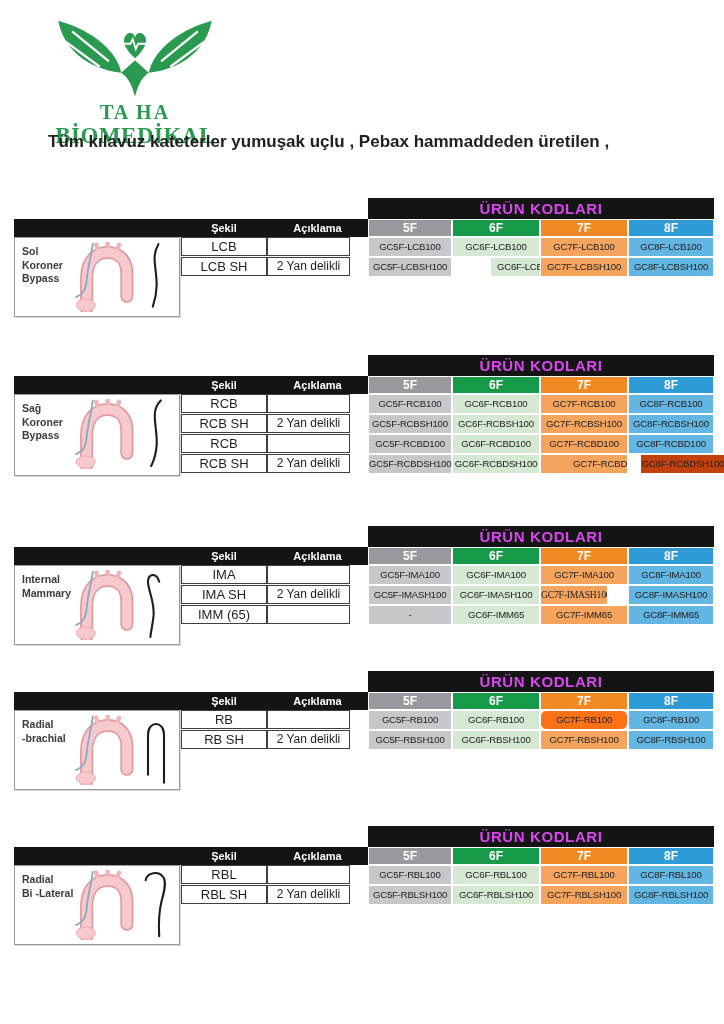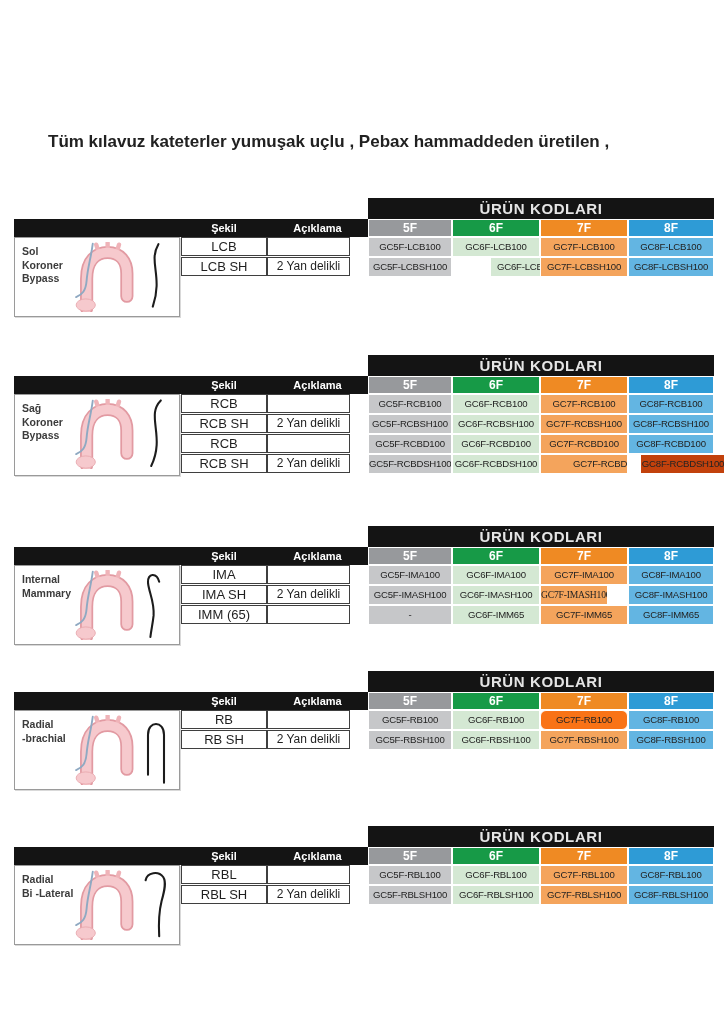--- a/index.html
+++ b/index.html
@@ -15,21 +15,21 @@
             letter-spacing:.5px;line-height:1.1;}
 
   
   .intro{position:absolute;left:38px;top:131px;font-size:17px;font-weight:bold;
          color:#212121;line-height:21px;white-space:nowrap;}
   .intro .l1{padding-left:10px;}
 
   
   .ptable{position:absolute;left:0;width:724px;height:150px;}
   .urun-bar{position:absolute;left:368px;top:0;width:346px;height:21px;background:#141414;
-            color:#e5e5e5;font-weight:bold;font-size:15px;text-align:center;line-height:21px;
+            color:#d946ef;font-weight:bold;font-size:15px;text-align:center;line-height:21px;
             letter-spacing:.6px;}
   .subhdr{position:absolute;left:14px;top:21px;width:354px;height:18px;background:#141414;}
   .sh-sekil{position:absolute;left:167px;width:86px;text-align:center;color:#fff;
             font-size:11px;font-weight:bold;line-height:18px;}
   .sh-acik{position:absolute;left:253px;width:101px;text-align:center;color:#fff;
            font-size:11px;font-weight:bold;line-height:18px;}
   .size-hdr{position:absolute;top:21px;height:18px;box-sizing:border-box;border:1px solid #fff;
             color:#fff;font-weight:bold;font-size:12px;text-align:center;line-height:16px;}
 
   .trow{position:absolute;left:0;width:724px;height:20px;}
@@ -46,20 +46,39 @@
   .leftlabel{position:absolute;left:7px;top:7px;font-size:10.5px;font-weight:bold;
              color:#3b3b3b;line-height:1.3;white-space:pre-line;}
   .aorta{position:absolute;left:48px;top:4px;width:84px;height:70px;}
   .cshape{position:absolute;right:8px;top:3px;width:30px;height:72px;}
 </style>
 </head>
 <body>
 
 <div class="page">
 
+  <div class="logo">
+    <svg viewBox="0 0 220 120">
+      <g fill="#2A9A50">
+        <path d="M10,14 C16,48 44,76 92,82 C88,58 60,28 10,14 Z"></path>
+        <path d="M210,14 C204,48 176,76 128,82 C132,58 160,28 210,14 Z"></path>
+        <path d="M92,82 C99,87 105,94 110,113 C115,94 121,87 128,82 C121,76 115,70 110,66 C105,70 99,76 92,82 Z"></path>
+        <path d="M110,63 C96,51 92,38 99,32 C104,28 109,31 110,36 C111,31 116,28 121,32 C128,38 124,51 110,63 Z"></path>
+      </g>
+      <g stroke="#ffffff" stroke-width="3" fill="none">
+        <path d="M28,28 L76,67"></path>
+          <path d="M19,41 L64,74"></path>
+        <path d="M192,28 L144,67"></path>
+          <path d="M201,41 L156,74"></path>
+      </g>
+      <path d="M95,44 L104,44 L107,38 L111,51 L114,44 L125,44" stroke="#ffffff" stroke-width="2.4" fill="none"></path>
+    </svg>
+    <div class="logo-name" style="color: rgb(42, 154, 80);">TA HA</div>
+    <div class="logo-sub" style="color: rgb(42, 154, 80);">BİOMEDİKAL</div>
+  </div>
 
   <div class="intro">
     <div class="l1">Tüm kılavuz kateterler yumuşak uçlu , Pebax hammaddeden üretilen ,</div>
   </div>
 
   <div id="tables">
       <section class="ptable" style="top: 198px;">
     <div class="urun-bar" style="background: rgb(20, 20, 20);">ÜRÜN KODLARI</div>
     <div class="subhdr" style="background: rgb(20, 20, 20);">
       <span class="sh-sekil">Şekil</span>

